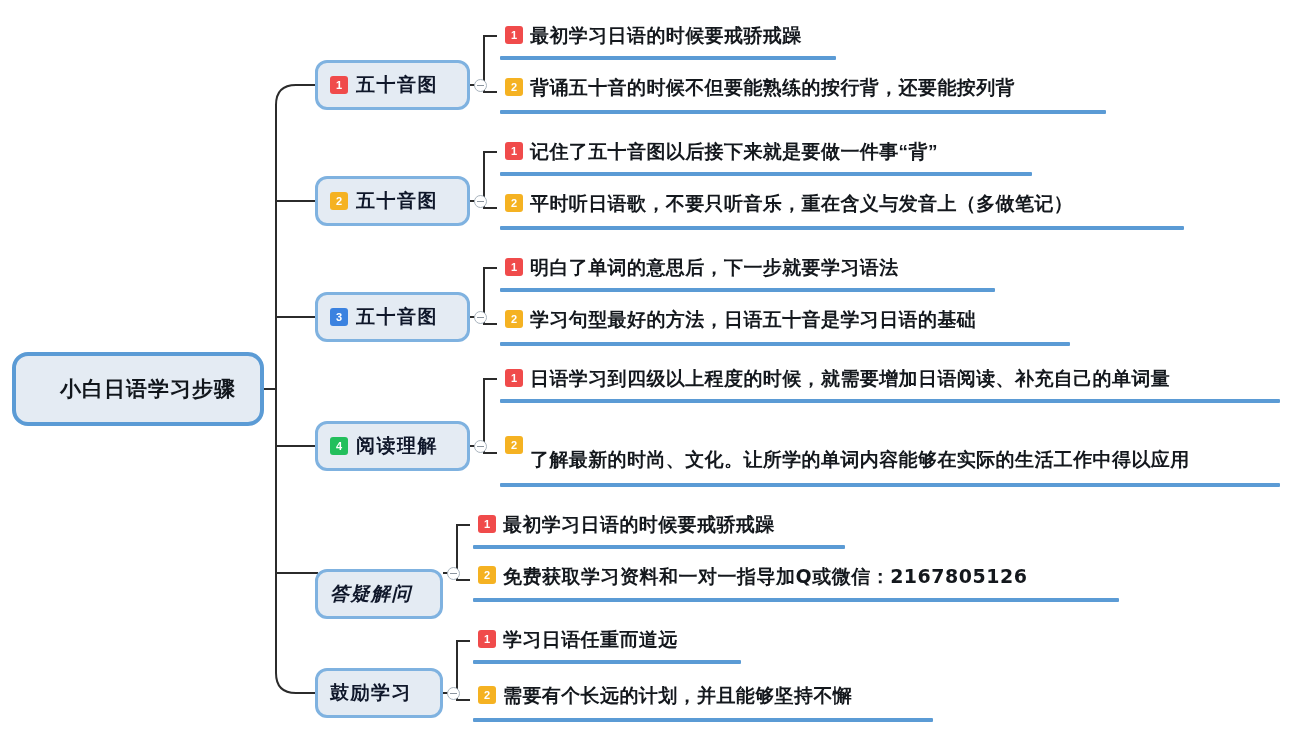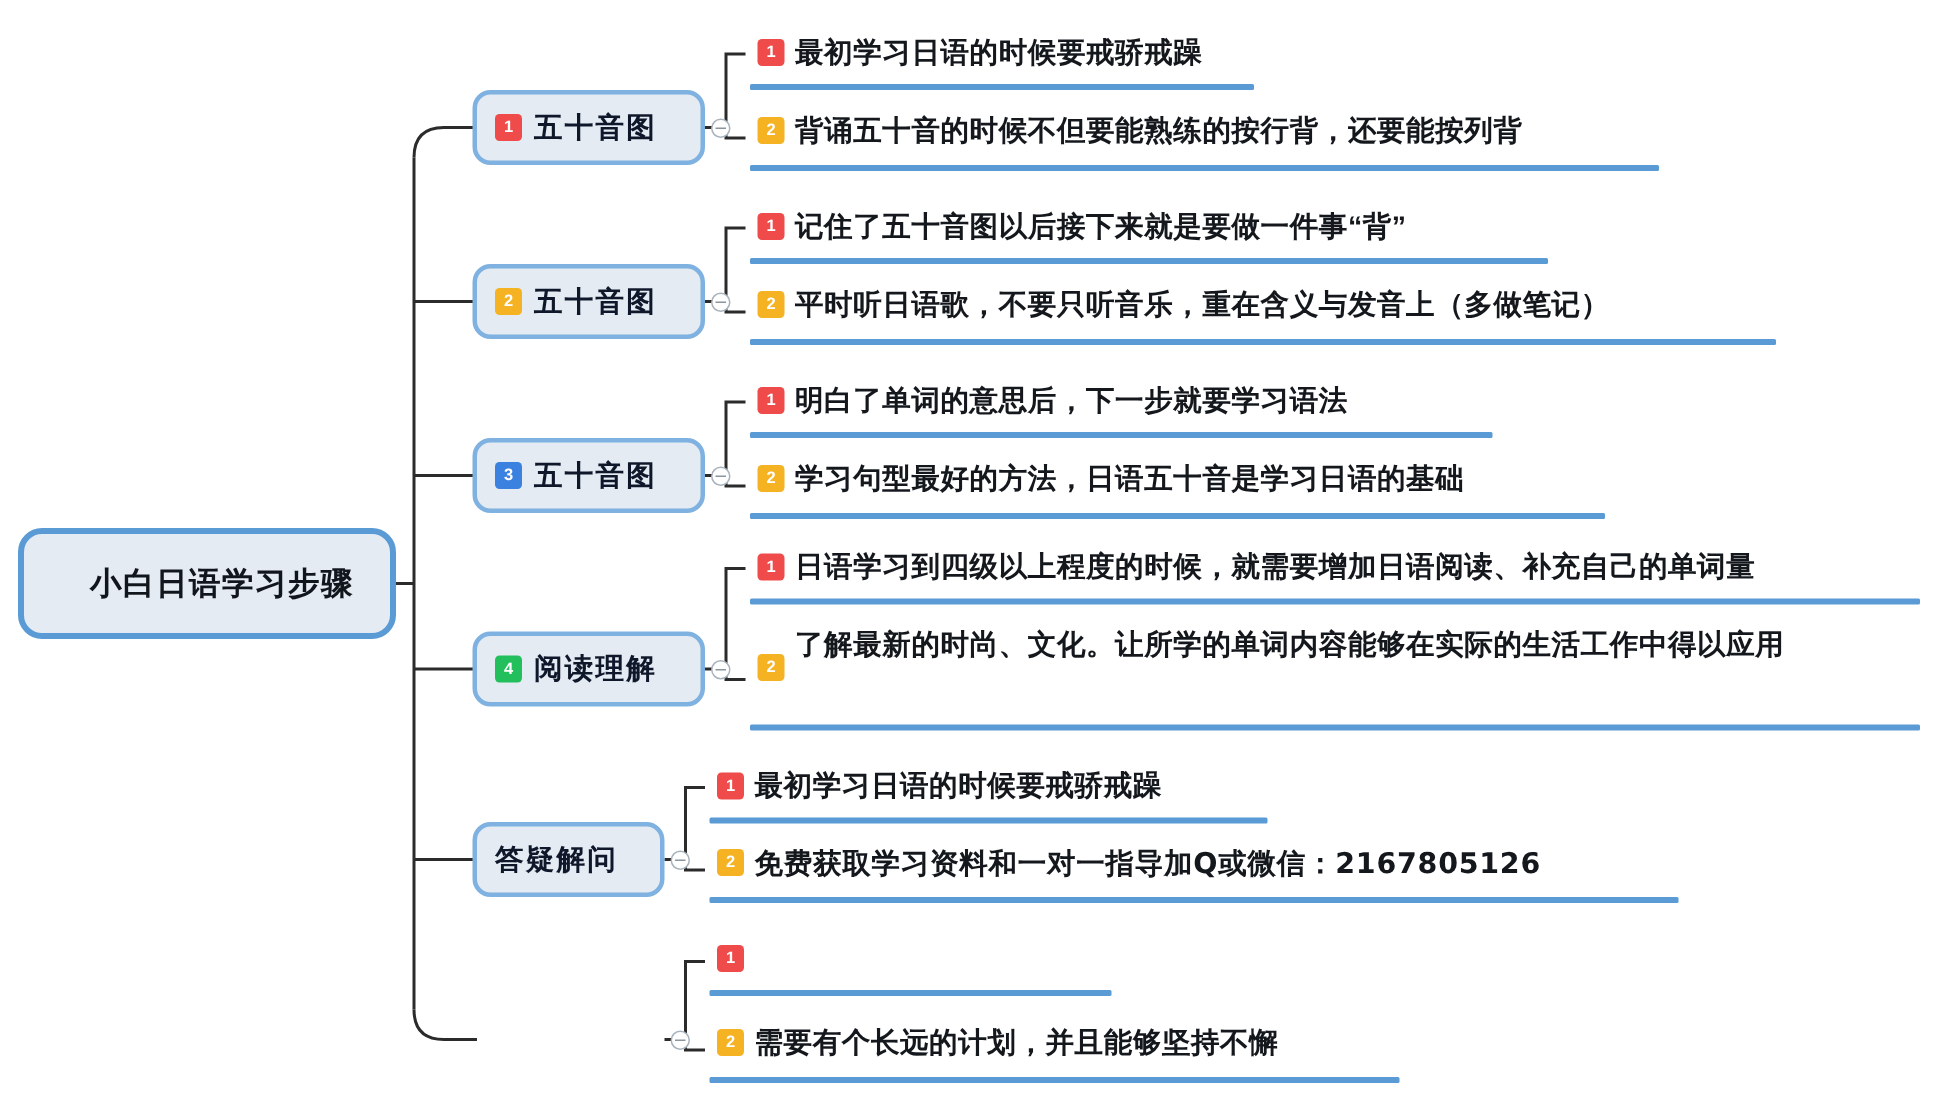--- a/index.html
+++ b/index.html
@@ -105,21 +105,21 @@
   }
   .leaf .badge { margin-right: 7px; margin-top: 5px; }
   .leaf-text {
     font-size: 19px;
     font-weight: bold;
     color: #14181d;
     line-height: 30px;
     letter-spacing: 0.4px;
     white-space: nowrap;
   }
-  .leaf-text.wrap { white-space: normal; }
+  .leaf-text.wrap { white-space: normal; margin-top: 29px; }
   .leaf-underline {
     position: absolute;
     height: 4px;
     background: #5b9bd5;
     border-radius: 1px;
   }
   .mono-num {
     font-family: "DejaVu Sans", sans-serif;
     letter-spacing: 0.5px;
   }
@@ -256,41 +256,45 @@
     <span class="leaf-text">日语学习到四级以上程度的时候，就需要增加日语阅读、补充自己的单词量</span>
   </div>
   <div class="leaf-underline" style="left:500px; top:399px; width:780px;"></div>
 
   <div class="leaf" style="left:505px; top:416px; width:770px;">
     <span class="badge b-orange" style="margin-top:20px;">2</span>
     <span class="leaf-text wrap" style="width:745px;">了解最新的时尚、文化。让所学的单词内容能够在实际的生活工作中得以应用</span>
   </div>
   <div class="leaf-underline" style="left:500px; top:483px; width:780px;"></div>
 
-  <div class="branch-node" style="left:315px; top:548px; width:128px;">
+  <div class="branch-node" style="left:315px; top:569px; width:128px;font-style:italic;">
     <span class="branch-label">答疑解问</span>
   </div>
   <div class="toggle" style="left:447px; top:567px;"></div>
 
   <div class="leaf" style="left:478px; top:510px;">
     <span class="badge b-red">1</span>
     <span class="leaf-text">最初学习日语的时候要戒骄戒躁</span>
   </div>
   <div class="leaf-underline" style="left:473px; top:545px; width:372px;"></div>
 
   <div class="leaf" style="left:478px; top:561px;">
     <span class="badge b-orange">2</span>
     <span class="leaf-text mono-num">免费获取学习资料和一对一指导加Q或微信：2167805126</span>
   </div>
   <div class="leaf-underline" style="left:473px; top:598px; width:646px;"></div>
 
+  <div class="branch-node" style="left:315px; top:668px; width:128px;">
+    <span class="branch-label">鼓励学习</span>
+  </div>
   <div class="toggle" style="left:447px; top:687px;"></div>
 
   <div class="leaf" style="left:478px; top:625px;">
     <span class="badge b-red">1</span>
+    <span class="leaf-text">学习日语任重而道远</span>
   </div>
   <div class="leaf-underline" style="left:473px; top:660px; width:268px;"></div>
 
   <div class="leaf" style="left:478px; top:681px;">
     <span class="badge b-orange">2</span>
     <span class="leaf-text">需要有个长远的计划，并且能够坚持不懈</span>
   </div>
   <div class="leaf-underline" style="left:473px; top:718px; width:460px;"></div>
 
 </div>

